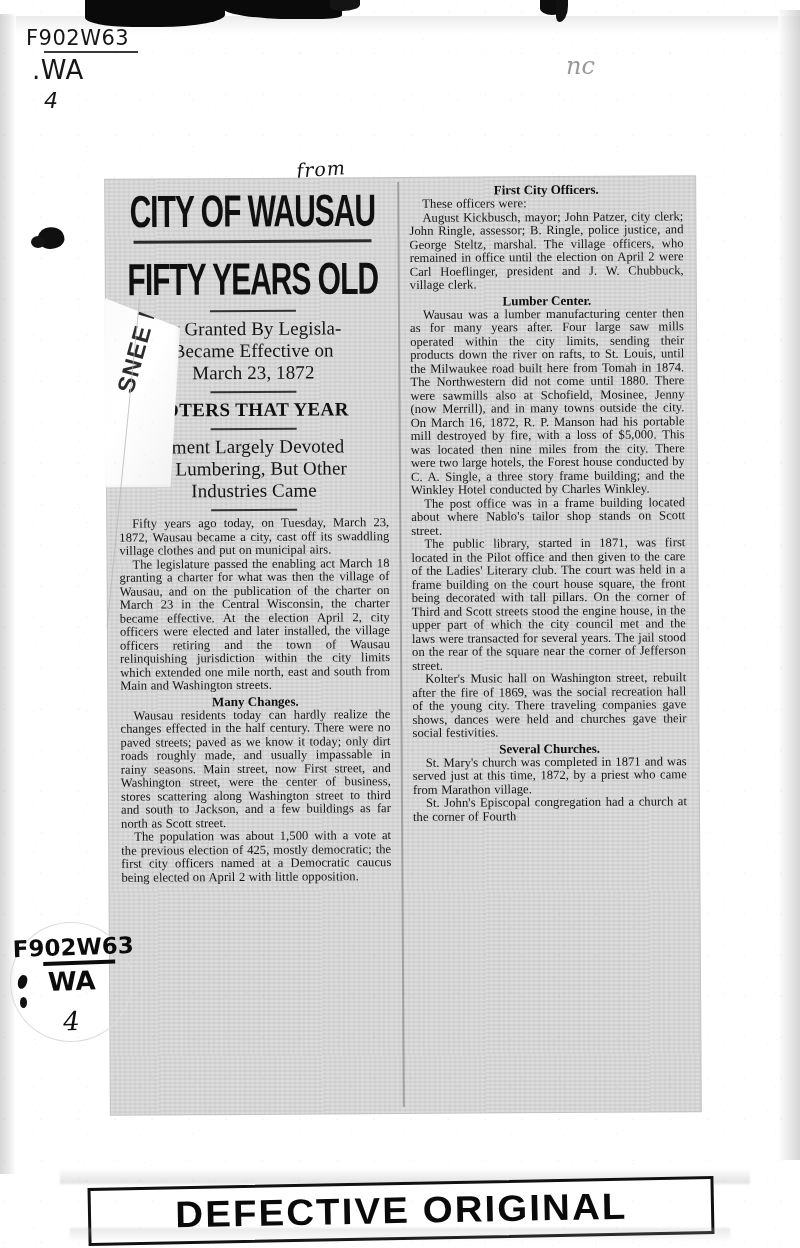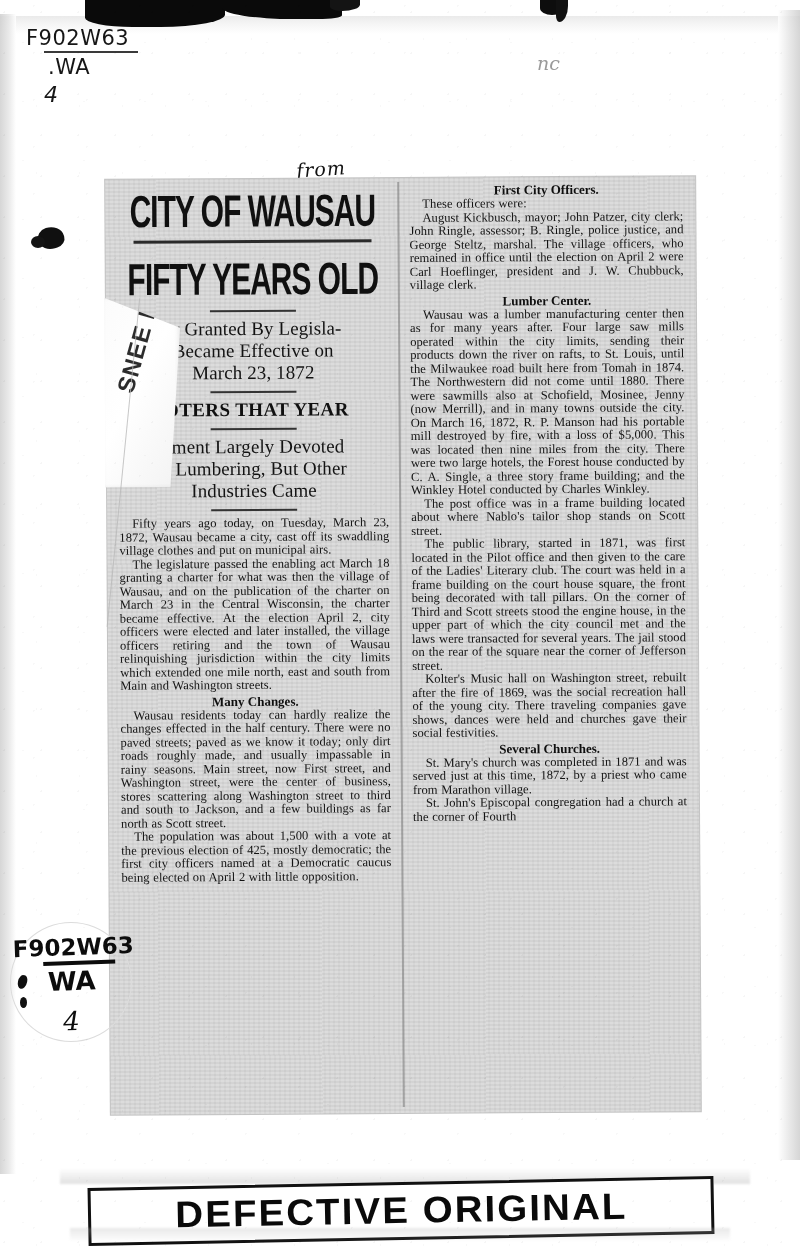--- a/index.html
+++ b/index.html
@@ -67,21 +67,21 @@
   #call-number-top{
     position:absolute;left:26px;top:26px;
     font-family:"DejaVu Sans",sans-serif;font-style:normal;
     font-size:21px;letter-spacing:.5px;color:#161616;
   }
   #call-number-top .cn-line1{display:block;}
   #call-number-top .cn-rule{
     display:block;width:94px;height:2px;background:#3a3a3a;
     margin:1px 0 2px 18px;
   }
-  #call-number-top .cn-line2{display:block;margin-left:22px;font-size:21px;}
+  #call-number-top .cn-line2{display:block;margin-left:6px;font-size:26px;}
   #call-number-top .cn-line3{display:block;margin-left:18px;font-size:22px;
     font-style:italic;margin-top:3px;}
 
   #call-number-bottom{
     position:absolute;left:14px;top:934px;
     font-family:"DejaVu Sans",sans-serif;
     font-size:23px;font-weight:700;color:#0c0c0c;letter-spacing:0px;
     transform:rotate(-2deg);
   }
   #call-number-bottom .cn-line1{display:block;}
@@ -123,23 +123,23 @@
   }
   #source-note .sn-title{
     display:block;font-size:31px;margin-top:2px;
     transform:rotate(-1.5deg);letter-spacing:.5px;
   }
   #source-note .sn-date{
     display:block;font-size:27px;margin-left:66px;margin-top:1px;
     transform:rotate(-1deg);
   }
   #pencil-nc{
-    position:absolute;left:537px;top:52px;
+    position:absolute;left:566px;top:52px;
     font-family:"DejaVu Serif",serif;font-style:italic;
-    font-size:19px;color:#9a9a9a;
+    font-size:24px;color:#9a9a9a;
   }
 
   
   #clipping{
     position:absolute;left:108px;top:178px;width:590px;height:935px;
     background:#dcdcdc;
     transform:rotate(-0.35deg);
     box-shadow:0 0 0 1px #c4c4c4;
   }
   #clipping::before{

